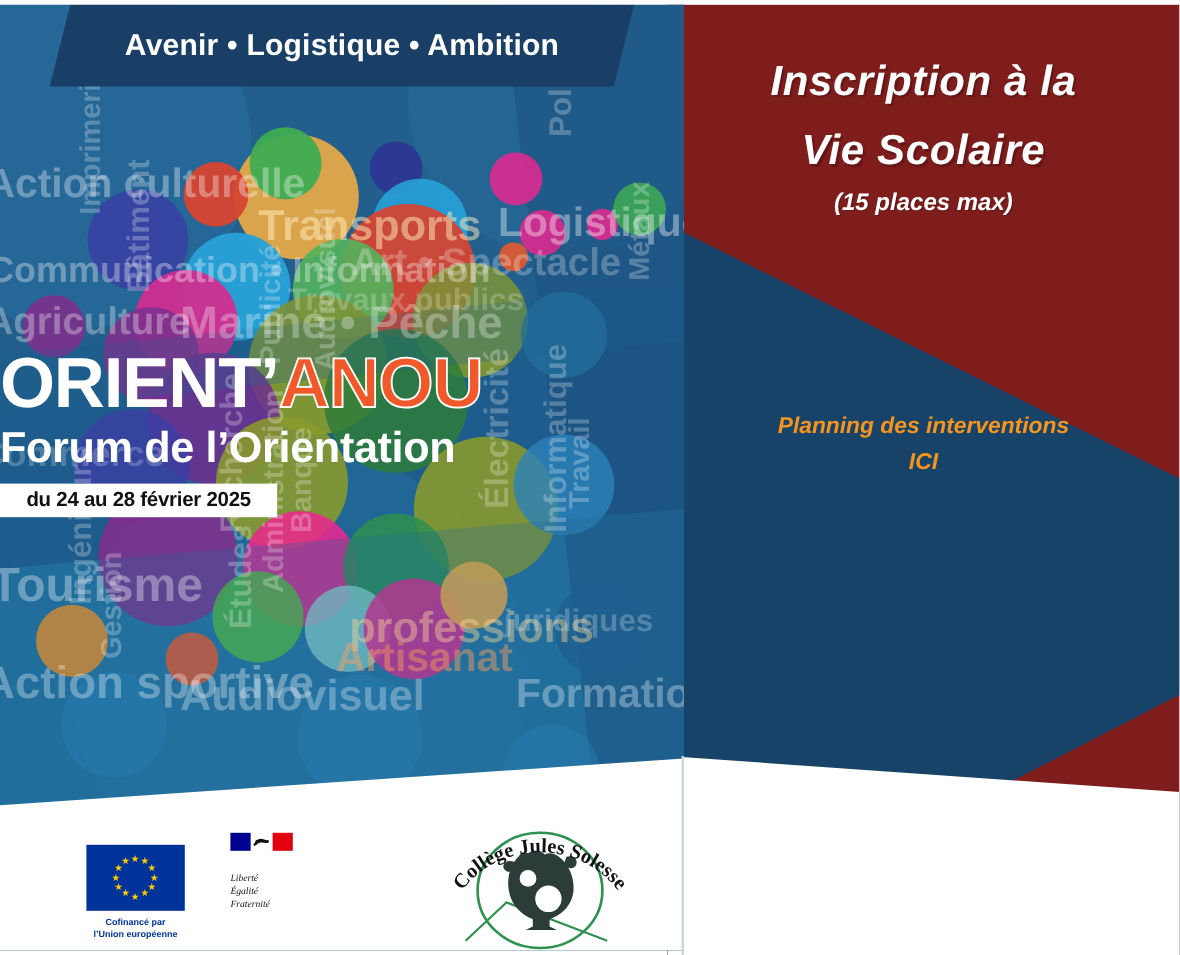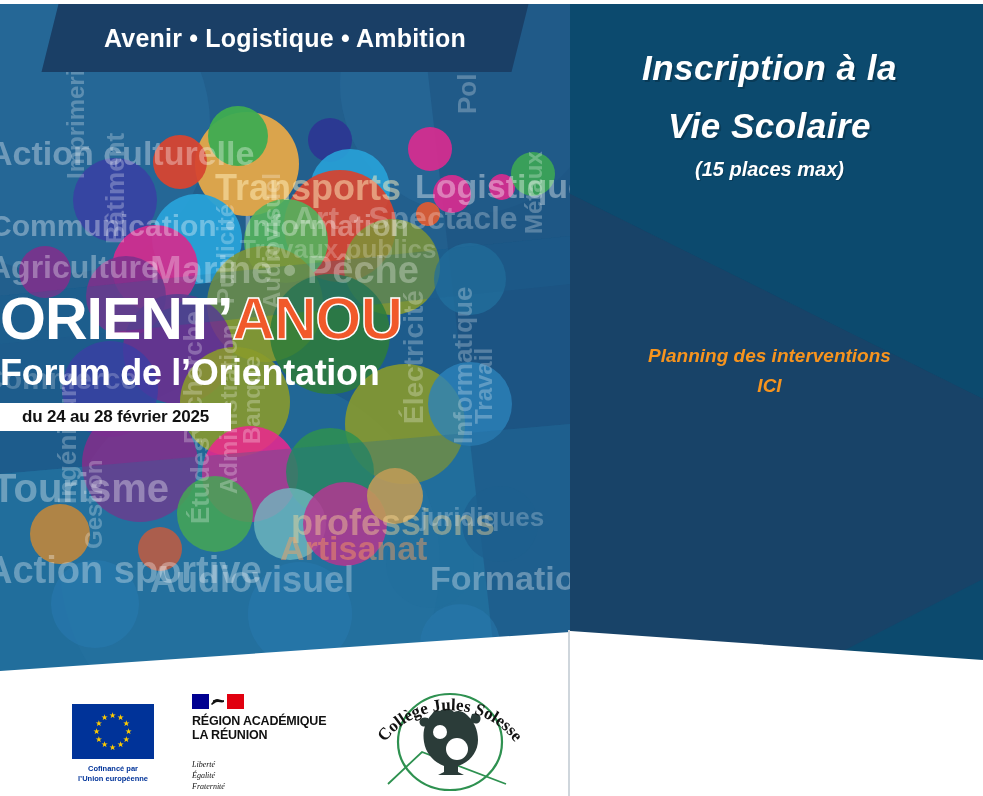--- a/index.html
+++ b/index.html
@@ -2,21 +2,21 @@
 <html><head>
 <meta charset="utf-8">
 <style>
   html,body{margin:0;padding:0;background:#ffffff;}
   body{width:983px;height:796px;overflow:hidden;font-family:"Liberation Sans",sans-serif;}
 
   #stage{position:relative;width:983px;height:796px;background:#ffffff;overflow:hidden;}
 
   
   #right-panel{position:absolute;left:556px;top:4px;width:427px;height:792px;
-    background:#0c4a6e;overflow:hidden;}
+    background:#7f1d1d;overflow:hidden;}
   #right-chevron{position:absolute;left:0;top:0;width:427px;height:792px;}
   #right-white-wedge{position:absolute;left:0;top:0;width:427px;height:792px;}
   .rp-text{position:absolute;left:0;width:427px;text-align:center;z-index:5;
     font-style:italic;font-weight:bold;}
   #rp-title1{top:44px;font-size:35px;color:#ffffff;letter-spacing:.5px;
     text-shadow:2px 2px 0 rgba(0,0,0,.20);}
   #rp-title2{top:102px;font-size:35px;color:#ffffff;letter-spacing:.5px;
     text-shadow:2px 2px 0 rgba(0,0,0,.20);}
   #rp-sub{top:154px;font-size:20px;color:#ffffff;
     text-shadow:1px 1px 0 rgba(0,0,0,.20);}
@@ -245,24 +245,20 @@
         <div id="ra-flag">
           <i id="ra-blue"></i>
           <i id="ra-white">
             <svg id="ra-marianne" viewBox="0 0 16 11">
               <path d="M1 8 C3 6 4 3 7 3 C10 3 12 5 14 4 L14 6 C12 7 10 6 8 6 C5 6 4 8 2 9 Z" fill="#111"></path>
               <circle cx="4" cy="5" r="1.1" fill="#111"></circle>
             </svg>
           </i>
           <i id="ra-red"></i>
         </div>
-        <div id="ra-name">
-          <div>RÉGION ACADÉMIQUE</div>
-          <div>LA RÉUNION</div>
-        </div>
         <div id="ra-motto">
           <div>Liberté</div>
           <div>Égalité</div>
           <div>Fraternité</div>
         </div>
       </div>
 
       <svg id="cj-logo" viewBox="0 0 180 125">
         <defs>
           <path id="cjarc" d="M 14,92 A 78,72 0 0 1 166,92"></path>

